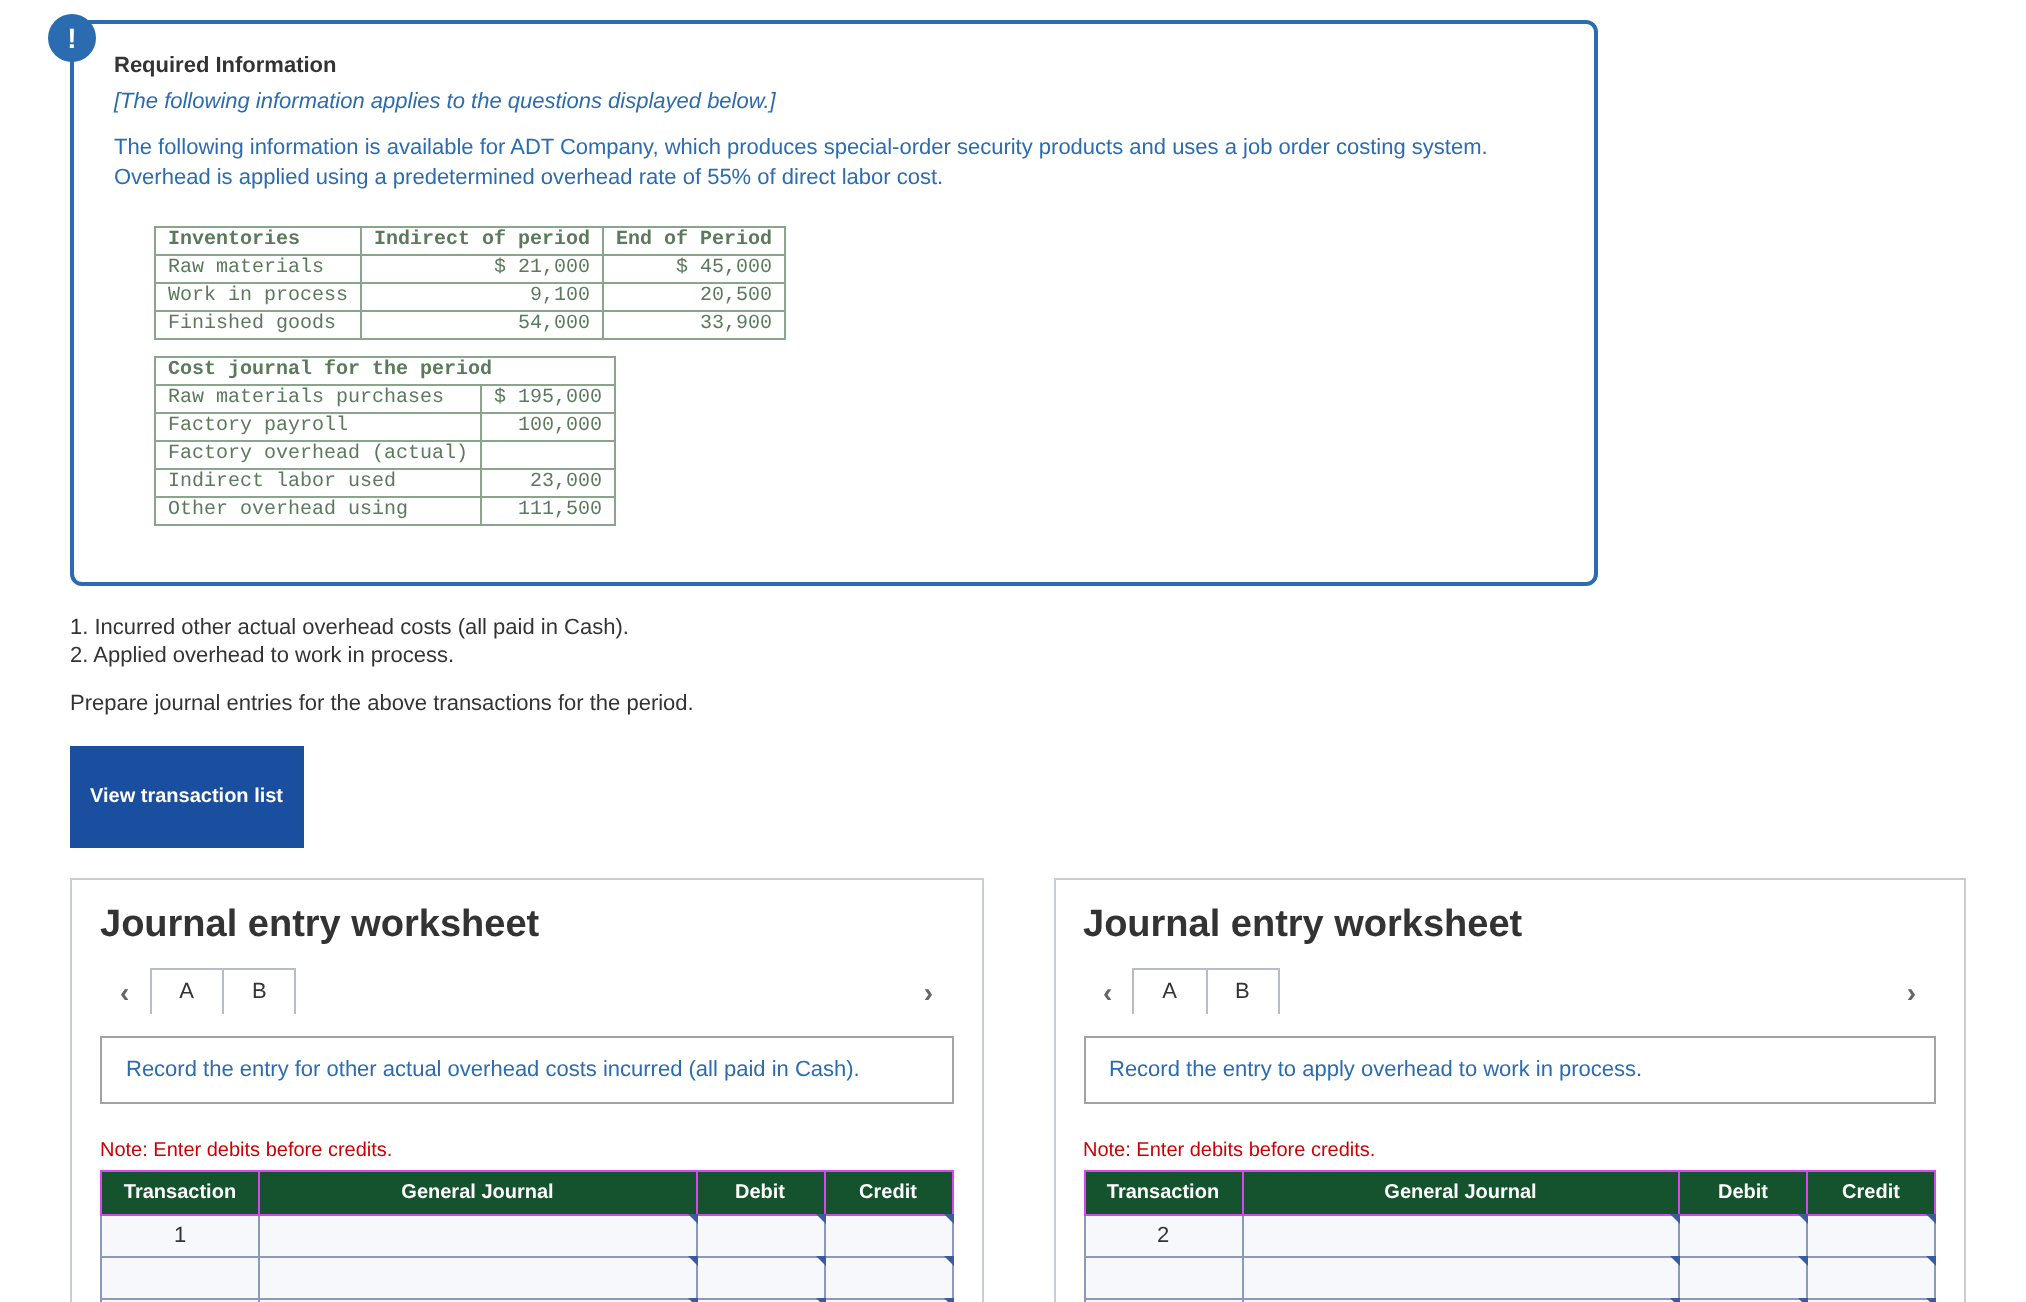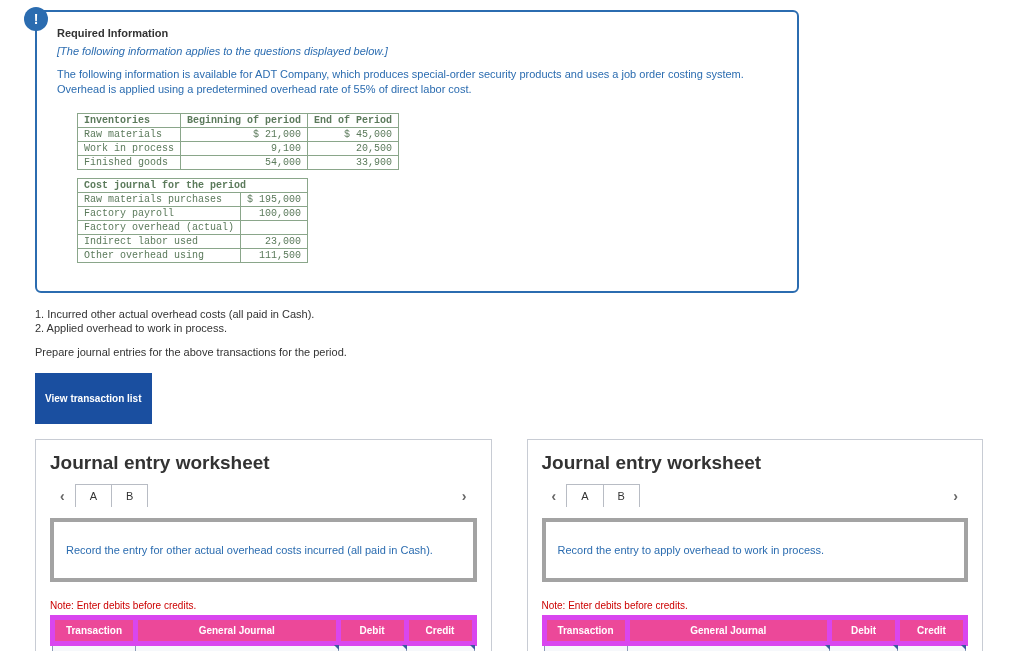--- a/index.html
+++ b/index.html
@@ -101,38 +101,38 @@
     cursor: pointer;
     margin-right: -1px;
   }
   .tab.active {
     box-shadow: inset 0 -2px 0 #fff, 0 1px 0 #fff;
     font-weight: normal;
     position: relative;
     z-index: 2;
   }
   .instruction {
-    border: 4px solid #a3a3a3;
-    padding: 22px 12px;
+    border: 1px solid #a3a3a3;
+    padding: 10px 12px;
     font-size: 11px;
     color: #2b6cb0;
     margin-bottom: 18px;
     background: #fff;
   }
   .note-red { color: #cc0000; font-size: 10px; margin: 8px 0 4px 0; }
   .grid {
     width: 100%;
     border-collapse: collapse;
   }
   .grid th {
-    background: #ec4899;
+    background: #14532d;
     color: #fff;
     font-size: 10px;
     padding: 5px 4px;
-    border: 5px solid #d946ef;
+    border: 1px solid #d946ef;
     text-align: center;
   }
   .grid td {
     border: 1px solid #8a9ab8;
     height: 16px;
     padding: 2px 4px;
     background: #f6f8fb;
     position: relative;
   }
   .grid td.cell::after{
@@ -154,21 +154,21 @@
   <div class="req-badge">!</div>
   <div class="req-title">Required Information</div>
   <div class="req-sub">[The following information applies to the questions displayed below.]</div>
   <div class="req-text">The following information is available for ADT Company, which produces special-order security products and uses a job order costing system. Overhead is applied using a predetermined overhead rate of 55% of direct labor cost.</div>
 
   <div class="mono-tables">
     <table class="mono">
       <tbody>
           <tr>
         <th>Inventories</th>
-        <th class="num">Beginning of period</th>
+        <th class="num">Indirect of period</th>
         <th class="num">End of Period</th>
       </tr>
       <tr>
             <td>Raw materials</td>
             <td class="num">$ 21,000</td>
             <td class="num">$ 45,000</td>
           </tr>
       <tr>
             <td>Work in process</td>
             <td class="num">9,100</td>

